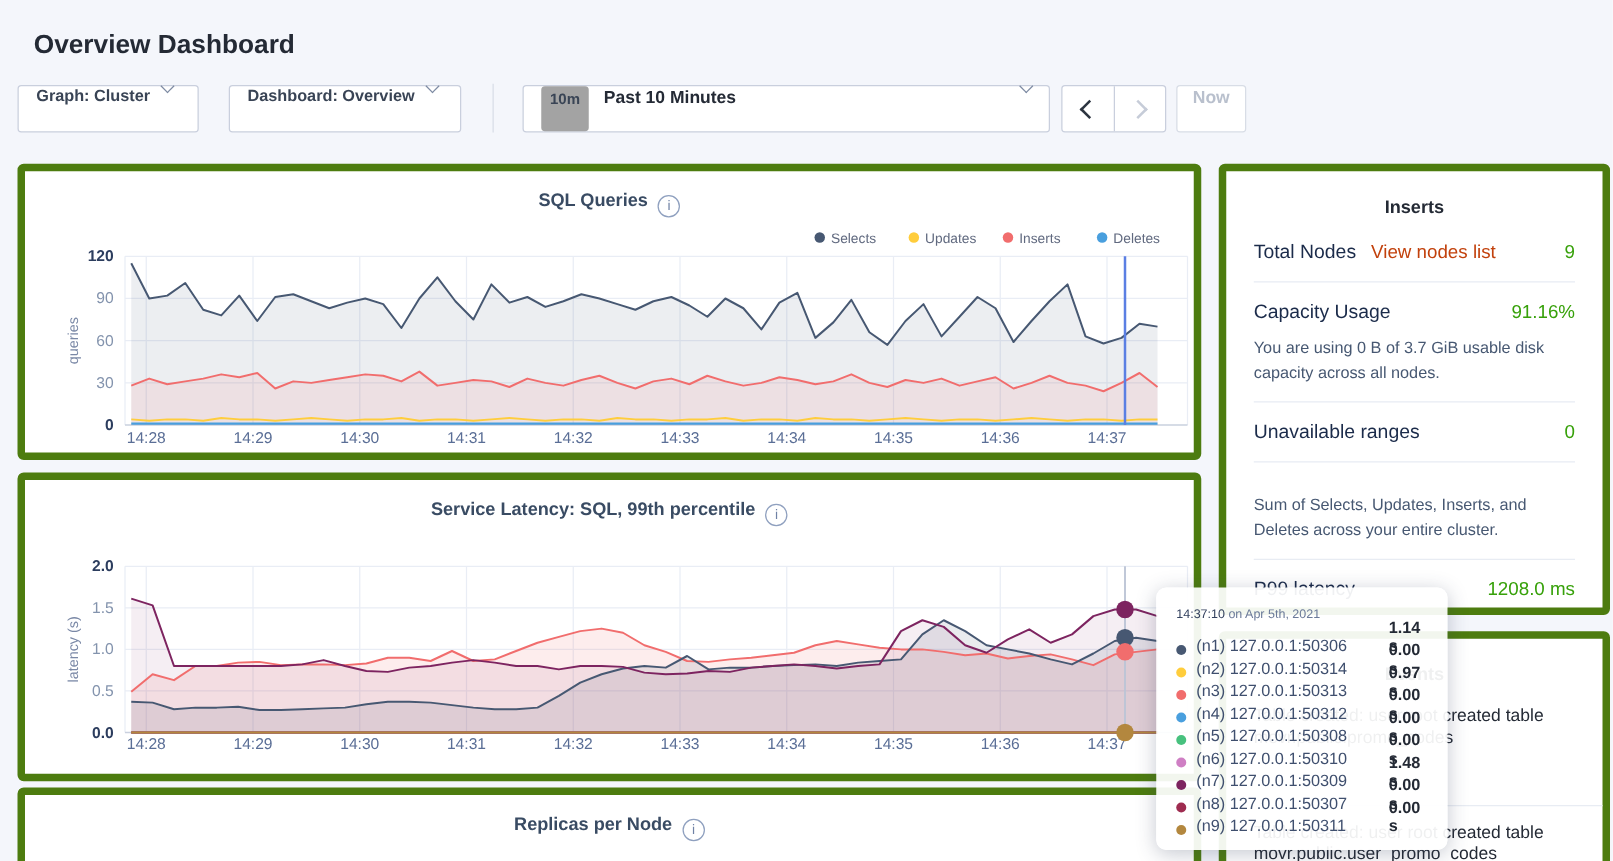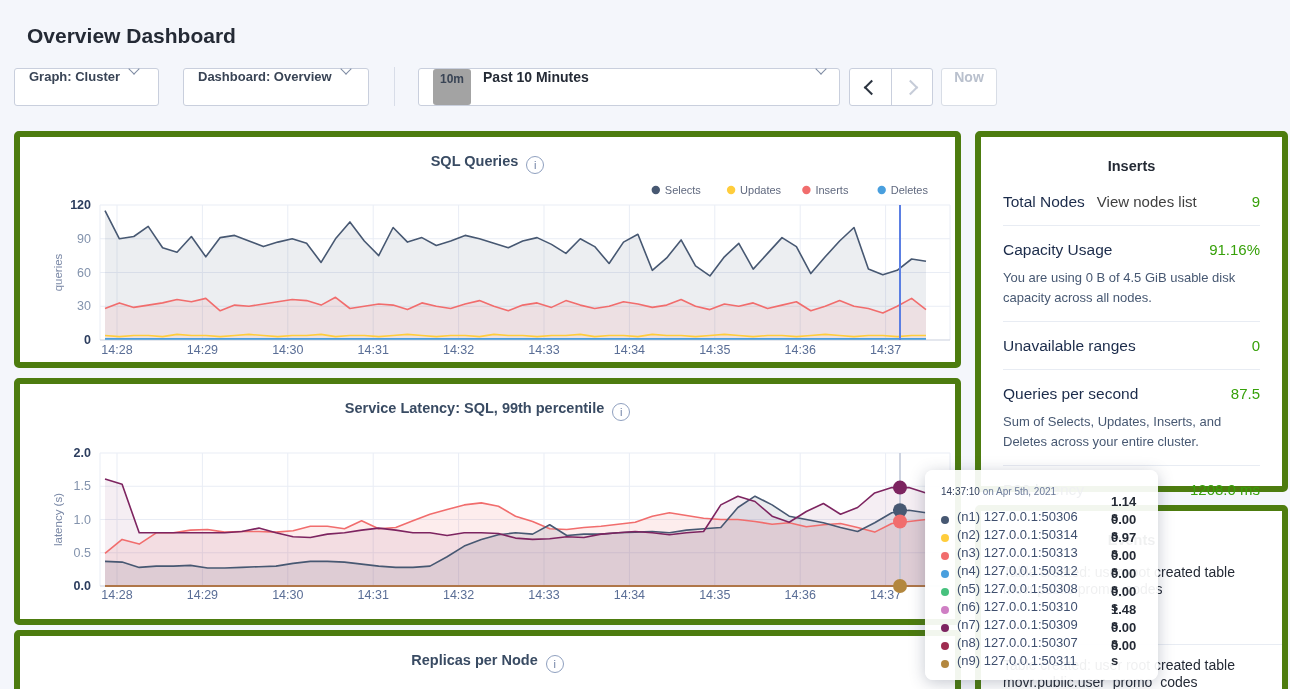--- a/index.html
+++ b/index.html
@@ -39,21 +39,21 @@
              border:1px solid #8fa0bf;border-radius:50%;color:#6f81a5;font-size:11px;font-weight:normal;
              margin-left:8px;vertical-align:-3px;cursor:pointer}
   .chart-svg{position:absolute;left:0;top:0;z-index:1}
 
   
   .p-summary{left:975px;top:131px;width:313px;height:361px;padding:0 22px}
   .panel-h{text-align:center;font-size:14.5px;font-weight:bold;color:#242a35;padding:21px 0 4px}
   .sum-row{padding:15px 0 14px;border-bottom:1px solid #e8ecf3}
   .sum-row:last-child{border-bottom:none}
   .sum-head{display:flex;align-items:baseline;gap:12px;font-size:15.5px;font-weight:normal;color:#1b2b4a}
-  .sum-link{color:#404040;font-size:15px;cursor:pointer}
+  .sum-link{color:#c2410c;font-size:15px;cursor:pointer}
   .sum-val{margin-left:auto;color:#37a10a;font-size:15px}
   .sum-desc{margin-top:9px;font-size:13px;color:#475872;line-height:1.5;font-weight:normal}
 
   
   .p-events{left:975px;top:505px;width:313px;height:250px}
   .ev-row{padding:12px 22px 14px;border-bottom:1px solid #e8ecf3;font-size:14px;color:#242a35;line-height:17px}
   .ev-row.tall{padding-bottom:46px}
   .ev-row:last-child{border-bottom:none}
 
   
@@ -220,33 +220,29 @@
         <span>Total Nodes</span>
         <span class="sum-link">View nodes list</span>
         <span class="sum-val">9</span>
       </div>
     </div>
     <div class="sum-row">
       <div class="sum-head">
         <span>Capacity Usage</span>
         <span class="sum-val">91.16%</span>
       </div>
-      <div class="sum-desc">You are using 0 B of 4.5 GiB usable disk capacity across all nodes.</div>
+      <div class="sum-desc">You are using 0 B of 3.7 GiB usable disk capacity across all nodes.</div>
     </div>
     <div class="sum-row">
       <div class="sum-head">
         <span>Unavailable ranges</span>
         <span class="sum-val">0</span>
       </div>
     </div>
     <div class="sum-row">
-      <div class="sum-head">
-        <span>Queries per second</span>
-        <span class="sum-val">87.5</span>
-      </div>
       <div class="sum-desc">Sum of Selects, Updates, Inserts, and Deletes across your entire cluster.</div>
     </div>
     <div class="sum-row">
       <div class="sum-head">
         <span>P99 latency</span>
         <span class="sum-val">1208.0 ms</span>
       </div>
     </div>
   </aside>
 

